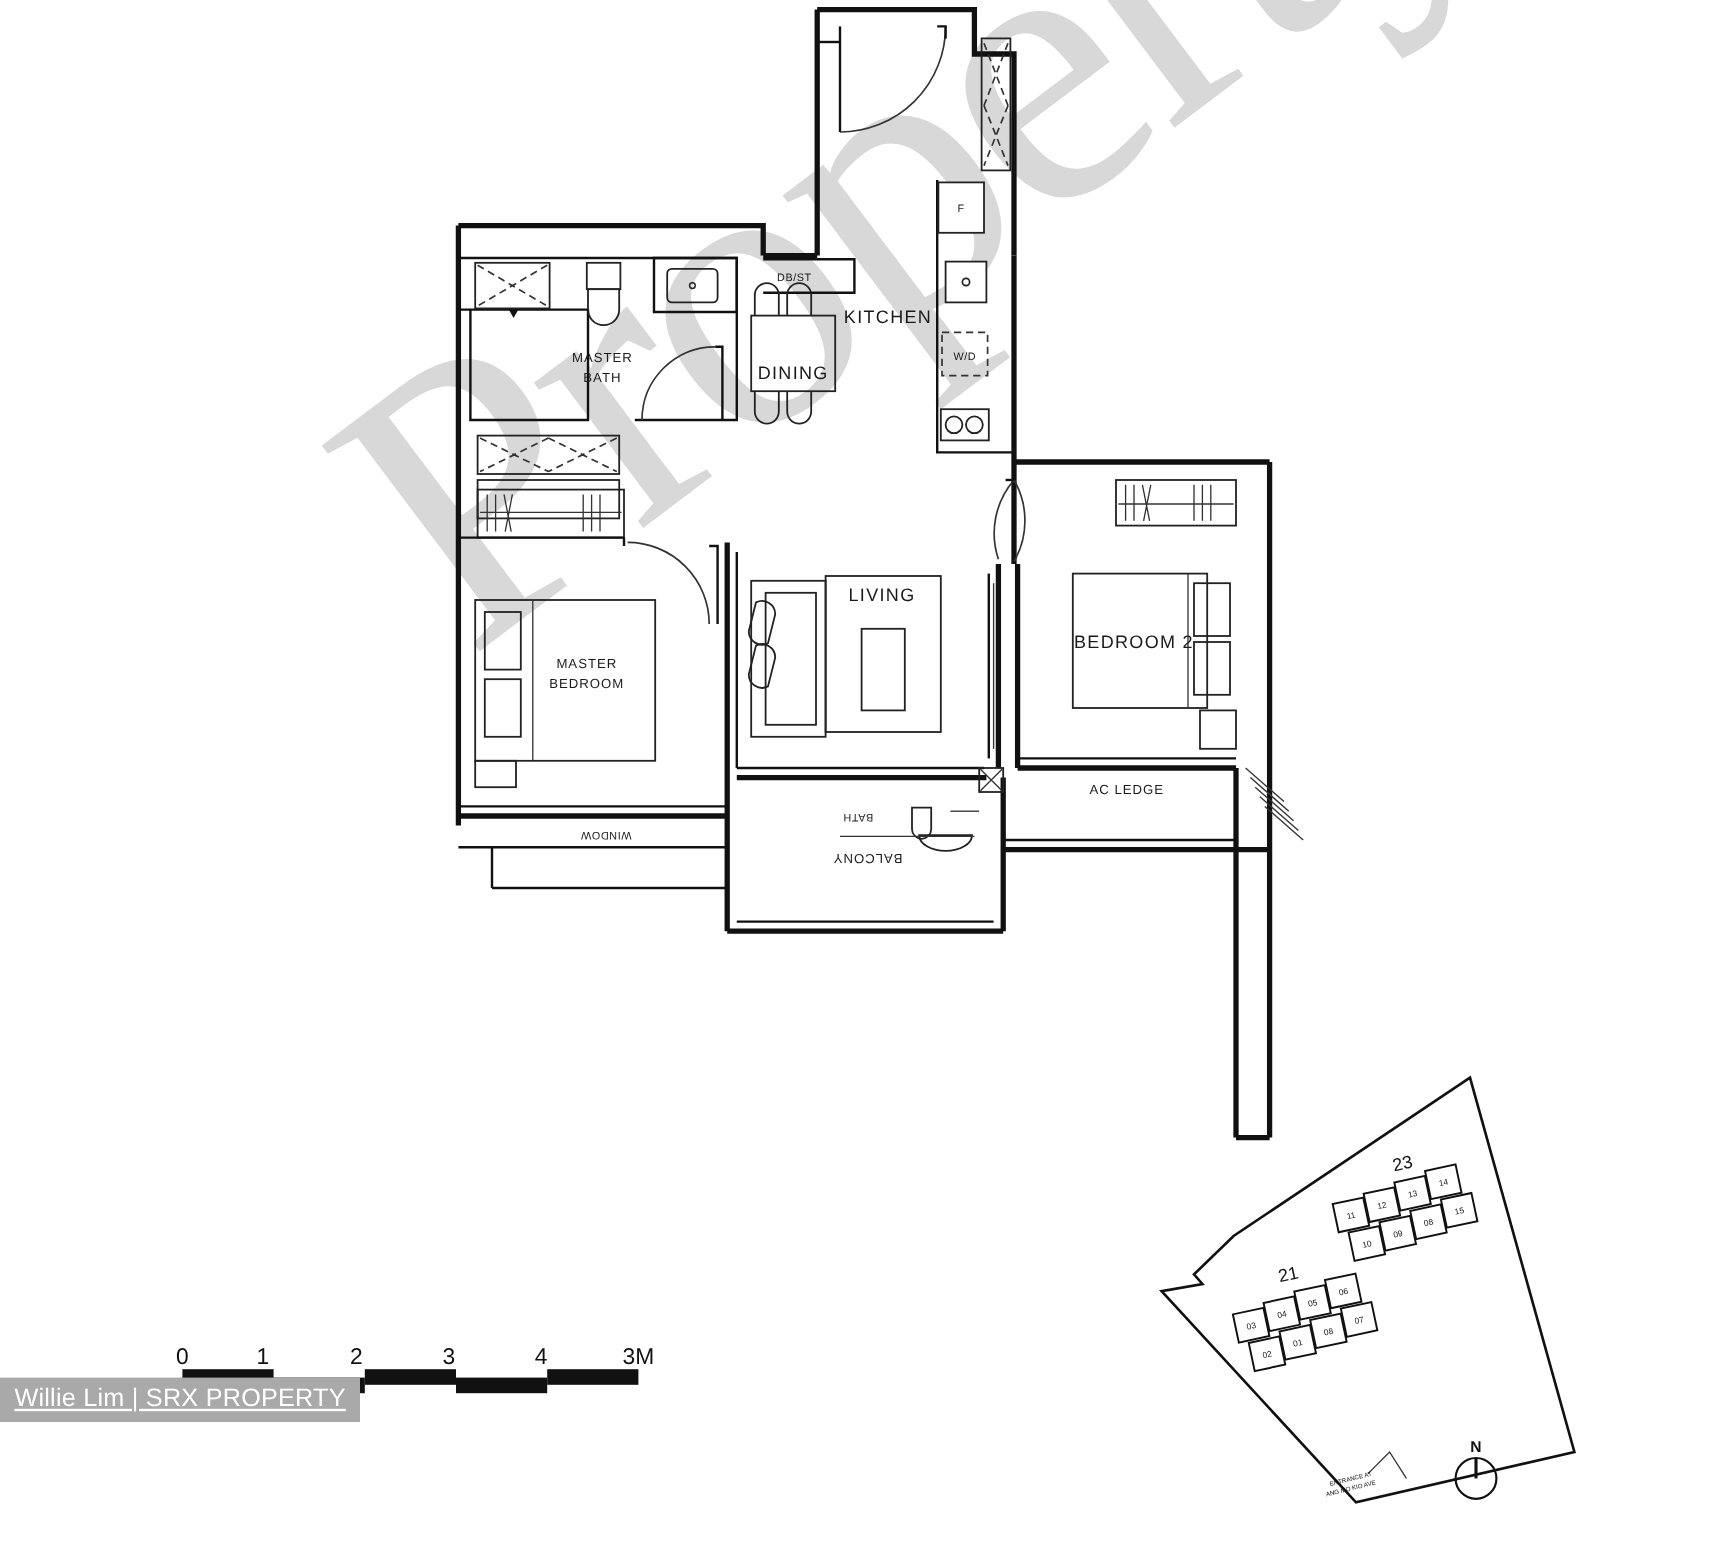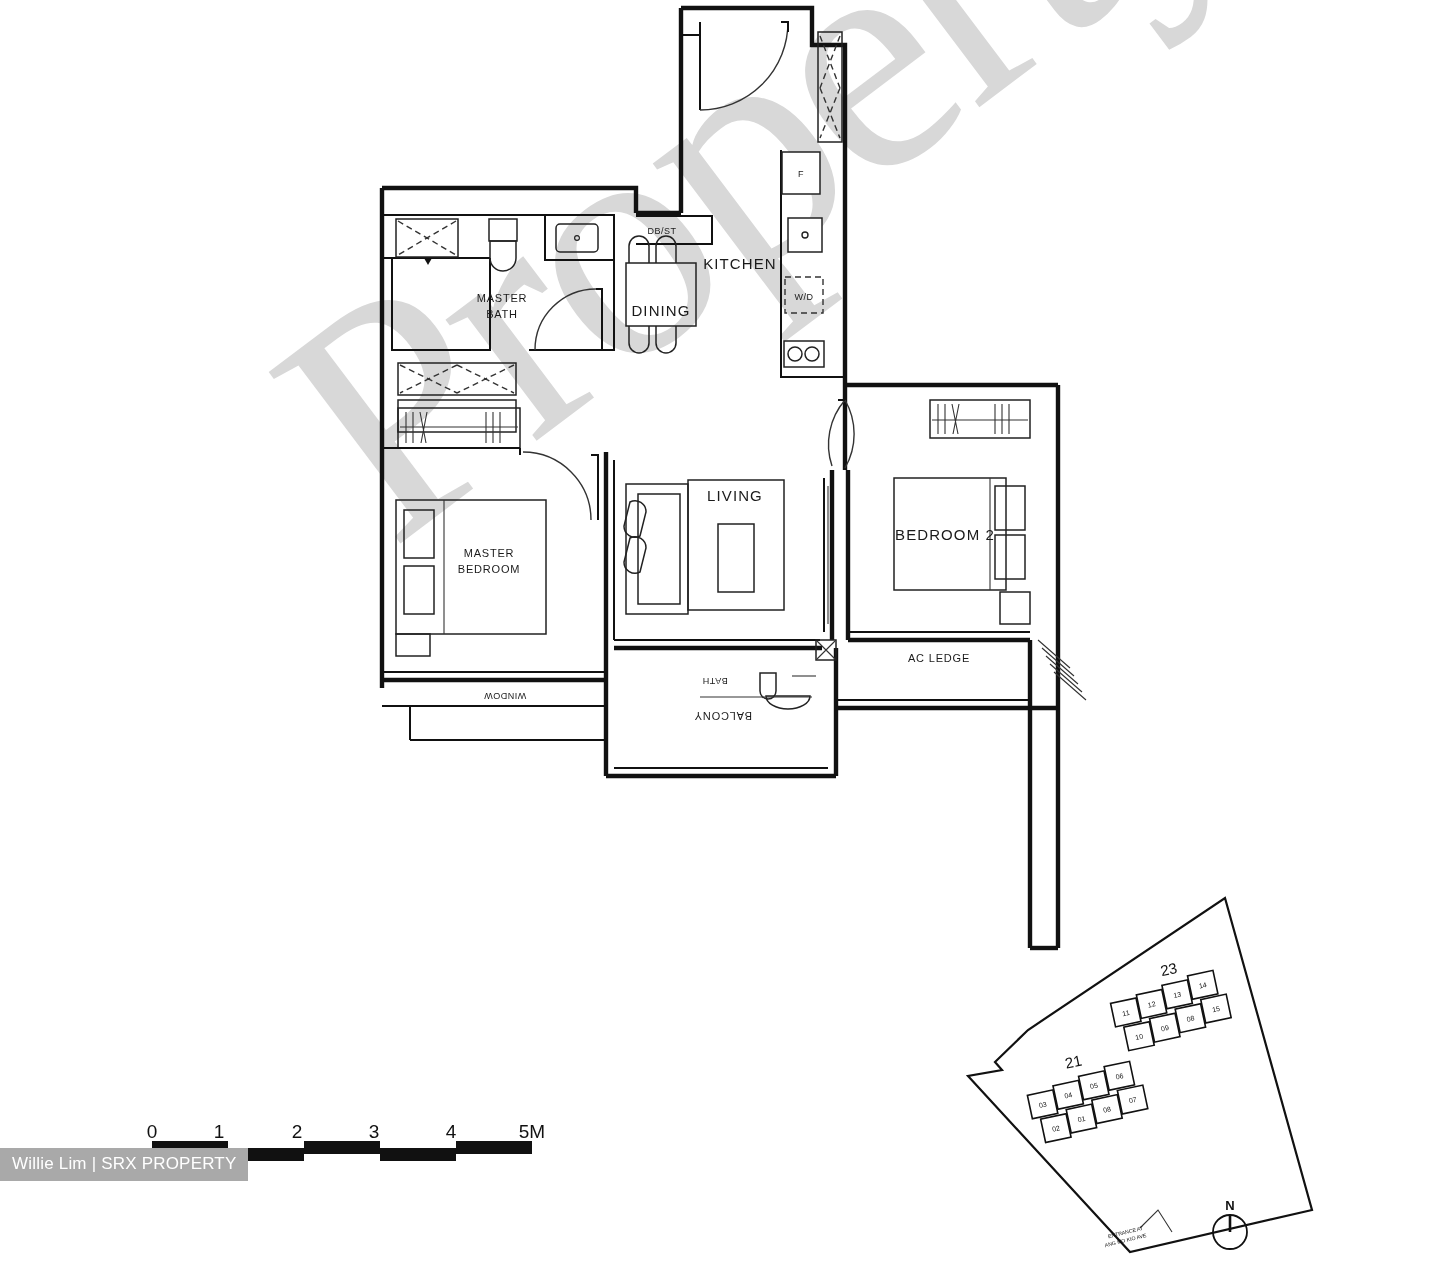--- a/index.html
+++ b/index.html
@@ -52,22 +52,23 @@
   #scalebar{position:absolute;left:150px;top:1121px;z-index:4;width:400px;height:50px;}
   .sb-num{position:absolute;font-size:19px;color:#111;transform:translateX(-50%);top:0;}
   .sb-seg{position:absolute;height:13px;top:27px;}
   .sb-seg.dark{background:#111;}
   .sb-seg.lite{background:#111;}
 
   
   #credit{
     position:absolute;left:0;top:1148px;z-index:6;
     background:#a9a9a9;color:#ffffff;
-    font-size:17px;padding:6px 12px 7px 12px;
+    font-size:21px;padding:6px 12px 7px 12px;
     letter-spacing:.2px;
+    text-decoration:underline;
   }
 
   
   svg#siteplan{position:absolute;left:940px;top:880px;width:400px;height:400px;z-index:4;}
   svg#siteplan text{font-family:"Liberation Sans", sans-serif;fill:#111;}
   .site-outline{fill:none;stroke:#111;stroke-width:2.2;}
   .blk{fill:#fff;stroke:#111;stroke-width:1.6;}
   .unit-num{font-size:7px;text-anchor:middle;}
   .blk-num{font-size:15px;text-anchor:middle;}
   .tiny{font-size:5.2px;text-anchor:middle;}
@@ -353,21 +354,21 @@
       <text x="290" y="330" text-anchor="middle" font-size="13" font-weight="bold">N</text>
     </g>
   </svg>
 
   <div id="scalebar">
     <div class="sb-num" style="left:2px;">0</div>
     <div class="sb-num" style="left:69px;">1</div>
     <div class="sb-num" style="left:147px;">2</div>
     <div class="sb-num" style="left:224px;">3</div>
     <div class="sb-num" style="left:301px;">4</div>
-    <div class="sb-num" style="left:382px;">5M</div>
+    <div class="sb-num" style="left:382px;">3M</div>
 
     <div class="sb-seg dark" style="left:2px;   width:76px; top:20px;"></div>
     <div class="sb-seg lite" style="left:78px;  width:76px;"></div>
     <div class="sb-seg dark" style="left:154px; width:76px; top:20px;"></div>
     <div class="sb-seg lite" style="left:230px; width:76px;"></div>
     <div class="sb-seg dark" style="left:306px; width:76px; top:20px;"></div>
   </div>
 
   <div id="credit">Willie Lim | SRX PROPERTY</div>
 

